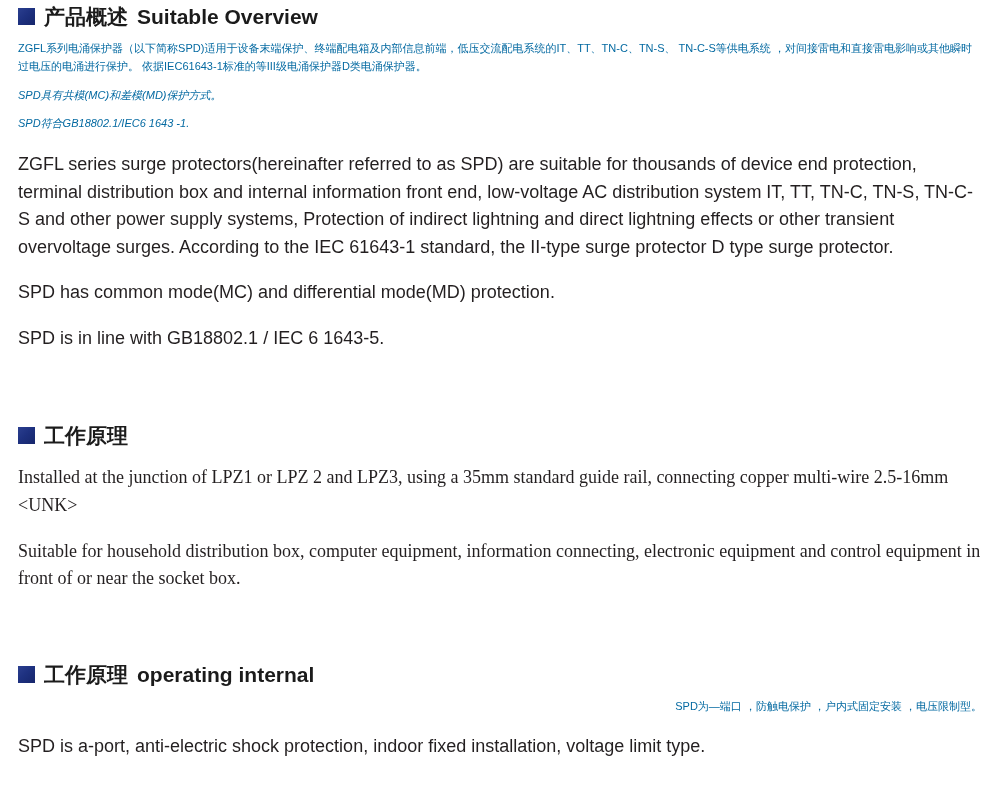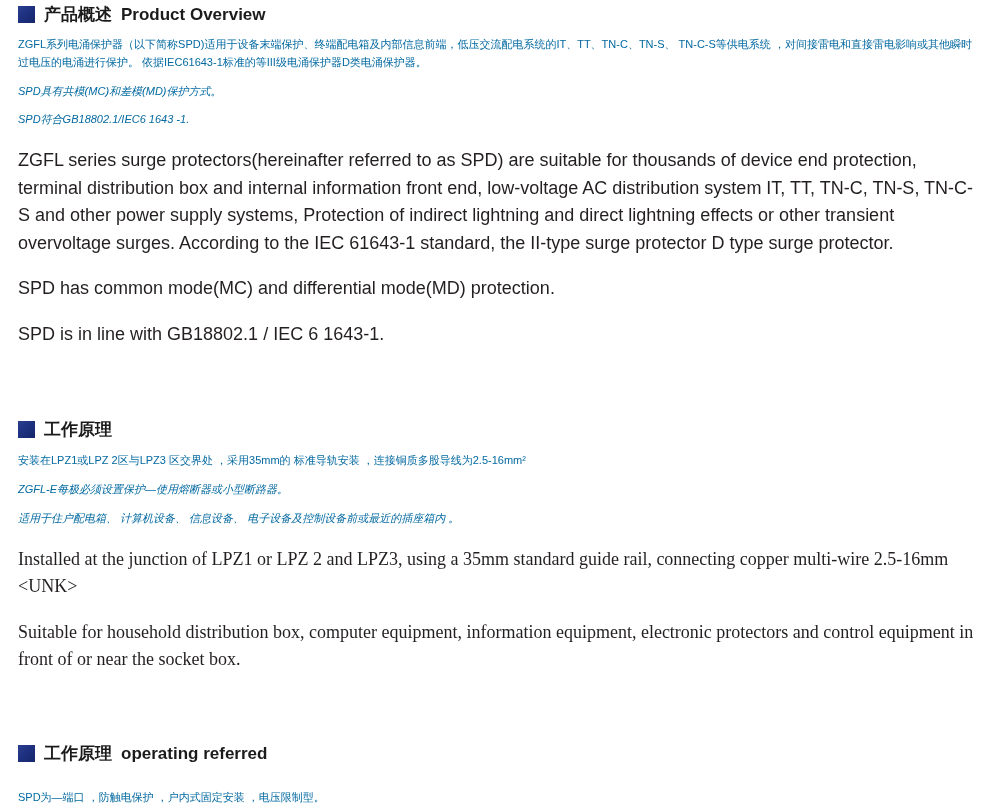--- a/index.html
+++ b/index.html
@@ -32,21 +32,21 @@
     padding: 0;
   }
   .head-marker {
     width: 17px;
     height: 17px;
     background: linear-gradient(135deg, #2b3f8f 0%, #1e3180 45%, #16266b 100%);
     flex: 0 0 auto;
     display: block;
   }
   .head-text {
-    font-size: 17px;
+    font-size: 21px;
     font-weight: bold;
     letter-spacing: 0px;
     color: #1b1b1b;
     line-height: 1;
     white-space: nowrap;
   }
 
   
   .cn {
     font-size: 11px;
@@ -66,74 +66,69 @@
   
   .sec1 { padding-top: 6px; }
   .sec1 .body-cn { margin-top: 13px; }
   .sec1 .body-en { margin-top: 15px; }
 
   .sec2 { padding-top: 55px; }
   .sec2 .body-cn { margin-top: 14px; }
   .sec2 .body-en { margin-top: 12px; font-family: Liberation Serif, serif; }
 
   .sec3 { padding-top: 53px; }
-  .sec3 .body-cn { margin-top: 27px; }
+  .sec3 .body-cn { margin-top: 13px; text-align: right; }
   .sec3 .body-en { margin-top: 13px; }
 
   .cn p + p { margin-top: 1px; font-style: italic; }
   .en p + p { margin-top: 0px; }
 </style>
 </head>
 <body>
 
 <div class="page">
 
   <section class="sec1">
     <div class="section-head">
       <span class="head-marker"></span>
       <span class="head-text">产品概述</span>
-      <span class="head-text">Product Overview</span>
+      <span class="head-text">Suitable Overview</span>
     </div>
 
     <div class="cn body-cn">
       <p class="indent">ZGFL系列电涌保护器（以下简称SPD)适用于设备末端保护、终端配电箱及内部信息前端，低压交流配电系统的IT、TT、TN-C、TN-S、 TN-C-S等供电系统 ，对间接雷电和直接雷电影响或其他瞬时过电压的电涌进行保护。 依据IEC61643-1标准的等III级电涌保护器D类电涌保护器。</p>
       <p class="indent">SPD具有共模(MC)和差模(MD)保护方式。</p>
       <p class="indent">SPD符合GB18802.1/IEC6 1643 -1.</p>
     </div>
 
     <div class="en body-en">
       <p>ZGFL series surge protectors(hereinafter referred to as SPD) are suitable for thousands of device end protection, terminal distribution box and internal information front end, low-voltage AC distribution system IT, TT, TN-C, TN-S, TN-C-S and other power supply systems, Protection of indirect lightning and direct lightning effects or other transient overvoltage surges. According to the IEC 61643-1 standard, the II-type surge protector D type surge protector.</p>
       <p>SPD has common mode(MC) and differential mode(MD) protection.</p>
-      <p>SPD is in line with GB18802.1 / IEC 6 1643-1.</p>
+      <p>SPD is in line with GB18802.1 / IEC 6 1643-5.</p>
     </div>
   </section>
 
   <section class="sec2">
     <div class="section-head">
       <span class="head-marker"></span>
       <span class="head-text">工作原理</span>
     </div>
 
-    <div class="cn body-cn">
-      <p>安装在LPZ1或LPZ 2区与LPZ3 区交界处 ，采用35mm的 标准导轨安装 ，连接铜质多股导线为2.5-16mm²</p>
-      <p>ZGFL-E每极必须设置保护—使用熔断器或小型断路器。</p>
-      <p>适用于住户配电箱、 计算机设备、 信息设备、 电子设备及控制设备前或最近的插座箱内 。</p>
-    </div>
 
     <div class="en body-en">
       <p>Installed at the junction of LPZ1 or LPZ 2 and LPZ3, using a 35mm standard guide rail, connecting copper multi-wire 2.5-16mm &lt;UNK&gt;</p>
-      <p>Suitable for household distribution box, computer equipment, information equipment, electronic protectors and control equipment in front of or near the socket box.</p>
+      <p>Suitable for household distribution box, computer equipment, information connecting, electronic equipment and control equipment in front of or near the socket box.</p>
     </div>
   </section>
 
   <section class="sec3">
     <div class="section-head">
       <span class="head-marker"></span>
       <span class="head-text">工作原理</span>
-      <span class="head-text">operating referred</span>
+      <span class="head-text">operating internal</span>
     </div>
 
     <div class="cn body-cn">
       <p class="indent">SPD为—端口 ，防触电保护 ，户内式固定安装 ，电压限制型。</p>
     </div>
 
     <div class="en body-en">
       <p>SPD is a-port, anti-electric shock protection, indoor fixed installation, voltage limit type.</p>
 
     </div>

